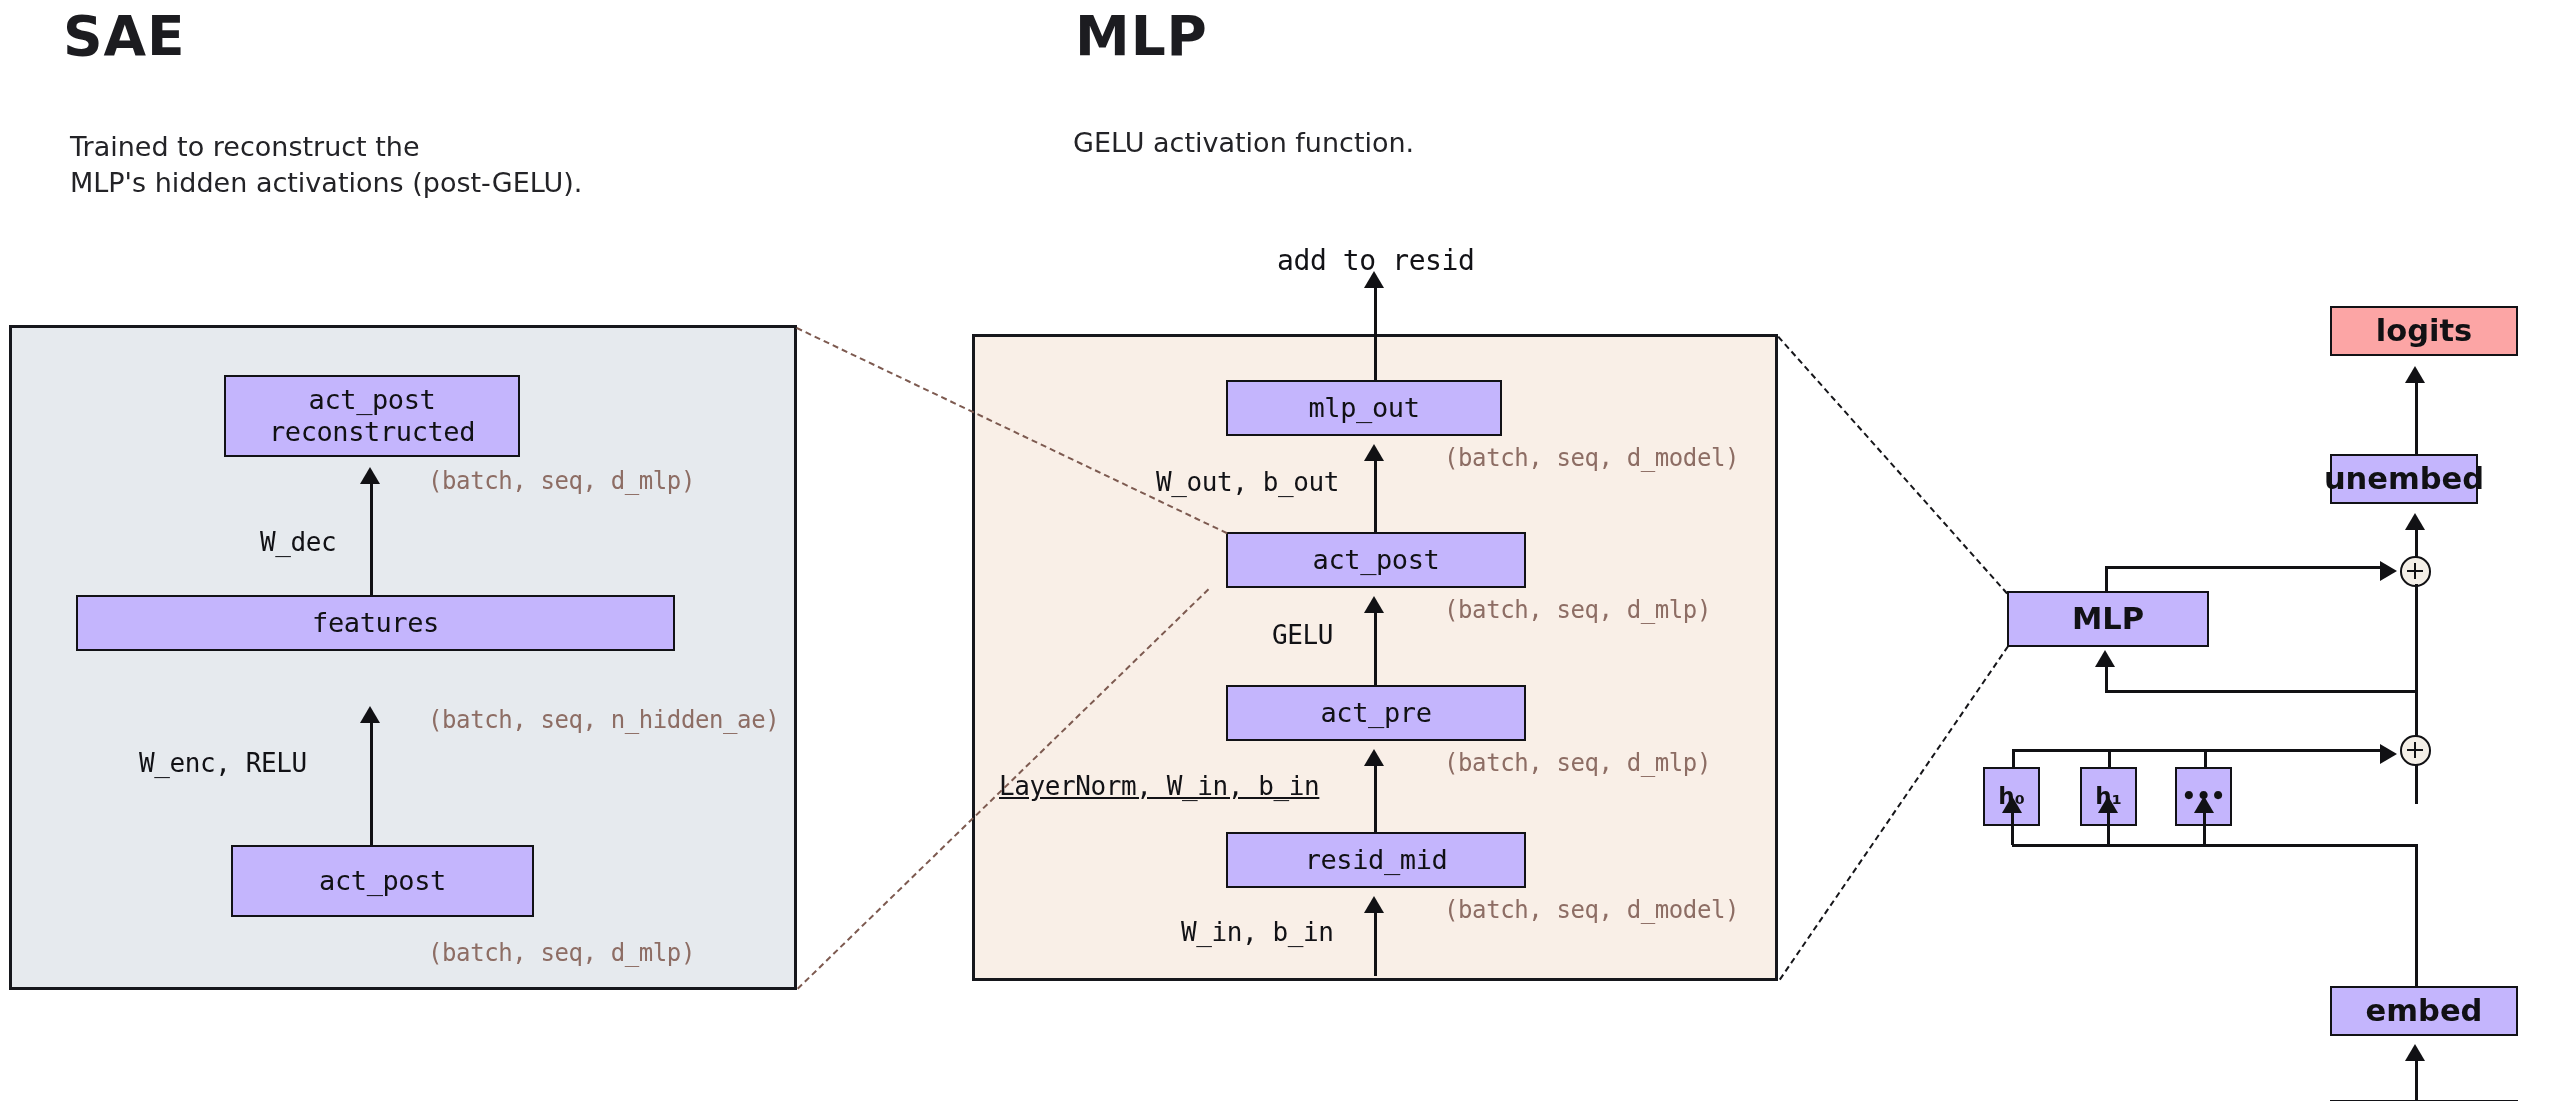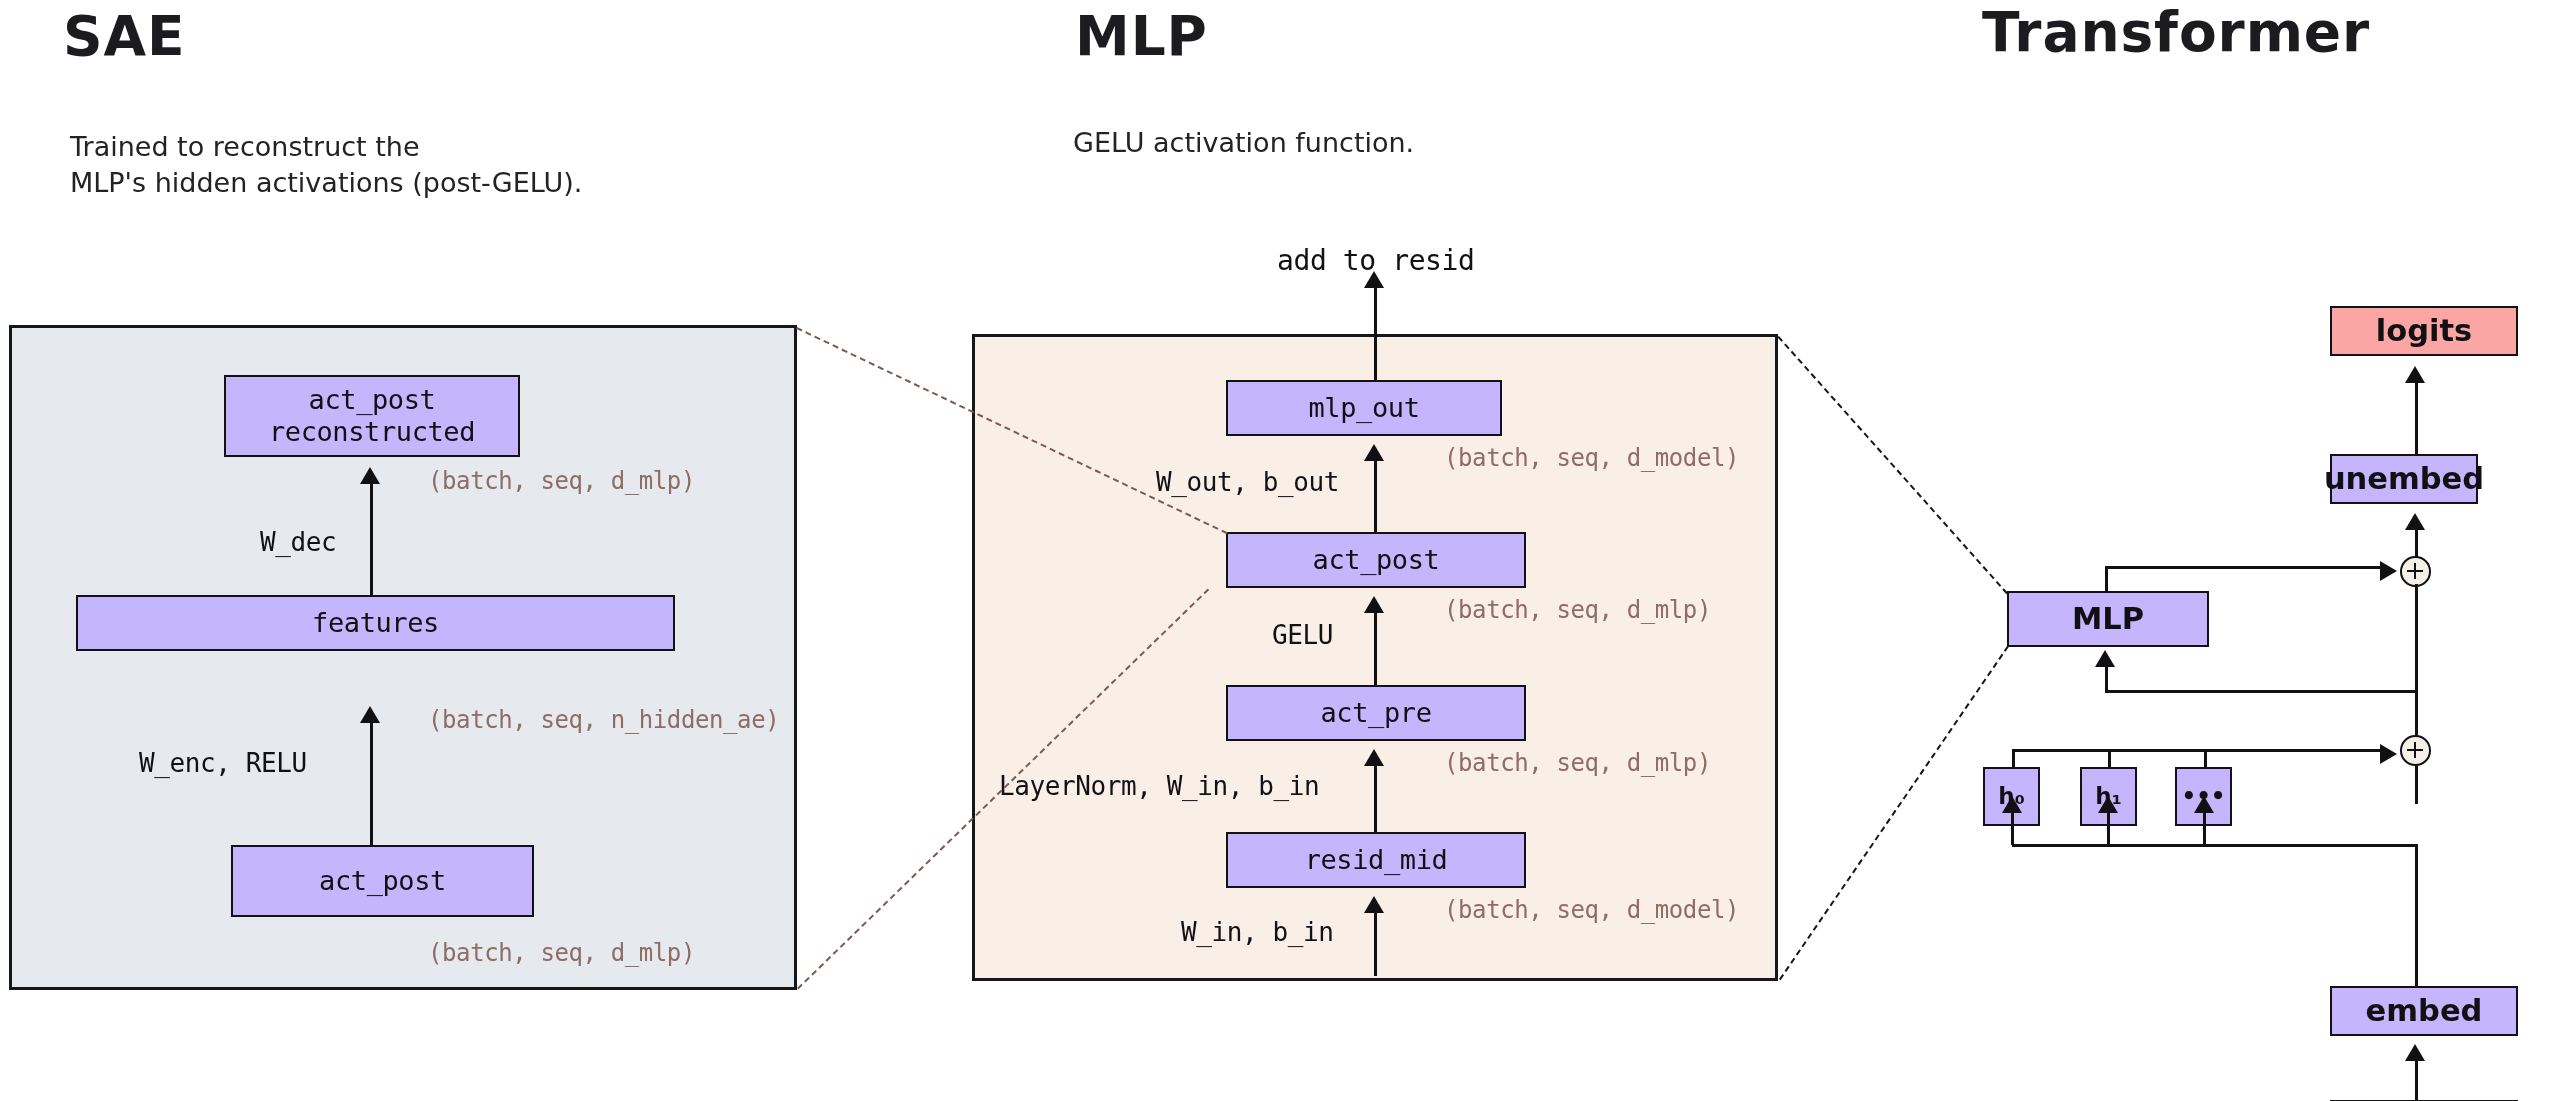--- a/index.html
+++ b/index.html
@@ -151,21 +151,20 @@
 
 <div id="canvas">
 
   <div class="hand sec-title" style="left:63px; top:9px;">SAE</div>
   <div class="hand sec-sub" style="left:70px; top:129px;">Trained to reconstruct the
 MLP's hidden activations (post-GELU).</div>
 
   <div class="hand sec-title" style="left:1075px; top:9px;">MLP</div>
   <div class="hand sec-sub" style="left:1073px; top:125px;">GELU activation function.</div>
 
-  <div class="hand sec-title" style="left:1982px; top:5.4px;">Transformer</div>
 
   <div class="panel panel-sae" style="left:9px; top:325px; width:788px; height:665px;"></div>
 
   <div class="nodebox" style="left:224px; top:375px; width:296px; height:82px;">act_post
 reconstructed</div>
   <div class="dim-lbl" style="left:428px; top:467px;">(batch, seq, d_mlp)</div>
 
   <div class="vline" style="left:370px; top:482px; height:113px;"></div>
   <div class="arrowhead-up" style="left:360px; top:467px;"></div>
   <div class="mono-lbl" style="left:260px; top:527px;">W_dec</div>
@@ -198,21 +197,21 @@
 
   <div class="vline" style="left:1374px; top:611px; height:74px;"></div>
   <div class="arrowhead-up" style="left:1364px; top:596px;"></div>
   <div class="mono-lbl" style="left:1272px; top:620px;">GELU</div>
 
   <div class="nodebox" style="left:1226px; top:685px; width:300px; height:56px;">act_pre</div>
   <div class="dim-lbl" style="left:1444px; top:749px;">(batch, seq, d_mlp)</div>
 
   <div class="vline" style="left:1374px; top:764px; height:68px;"></div>
   <div class="arrowhead-up" style="left:1364px; top:749px;"></div>
-  <div class="mono-lbl" style="left:999px; top:771px;">LayerNorm, W_in, b_in</div>
+  <div class="mono-lbl" style="left:999px; top:771px;text-decoration:underline;">LayerNorm, W_in, b_in</div>
 
   <div class="nodebox" style="left:1226px; top:832px; width:300px; height:56px;">resid_mid</div>
   <div class="dim-lbl" style="left:1444px; top:896px;">(batch, seq, d_model)</div>
 
   <div class="vline" style="left:1374px; top:911px; height:65px;"></div>
   <div class="arrowhead-up" style="left:1364px; top:896px;"></div>
   <div class="mono-lbl" style="left:1181px; top:917px;">W_in, b_in</div>
 
   <div class="dashline" style="left:797px; top:327px; width:477px; transform:rotate(25.5deg);"></div>
 

